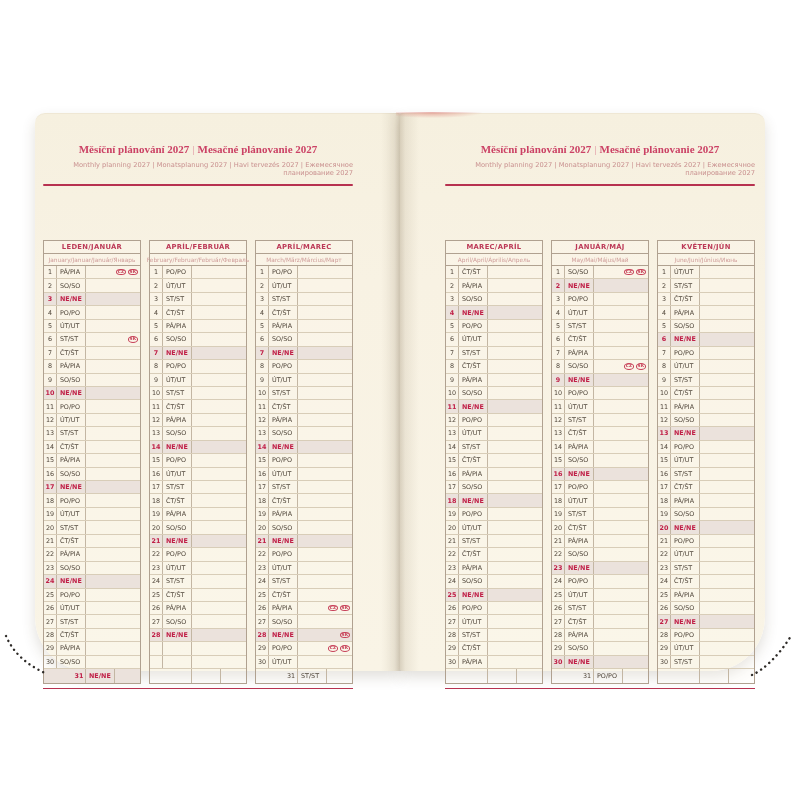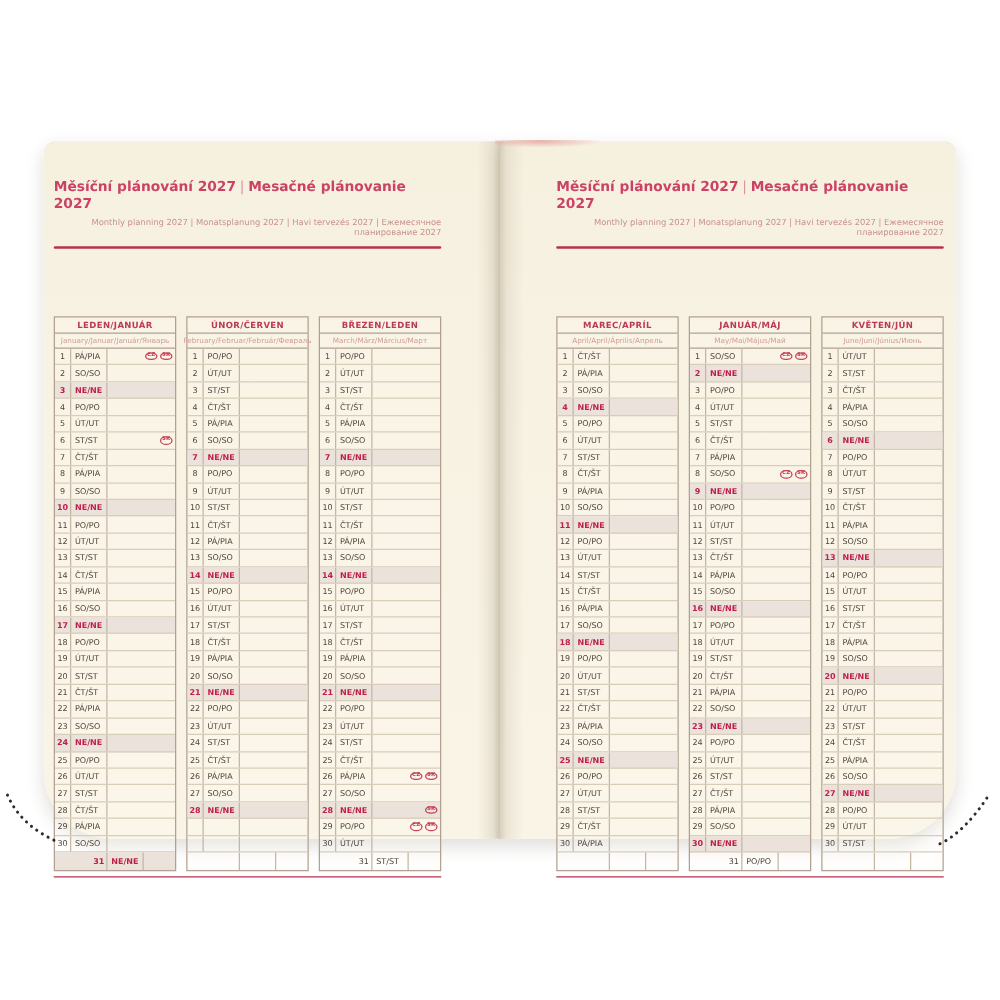--- a/index.html
+++ b/index.html
@@ -14,21 +14,21 @@
 
   .gutter { position: absolute; left: 381px; top: 113px; width: 38px; height: 558px; pointer-events: none;
             background: linear-gradient(to right, rgba(115,95,65,0) 0%, rgba(115,95,65,.10) 36%,
                         rgba(115,95,65,.24) 50%, rgba(115,95,65,.10) 64%, rgba(115,95,65,0) 100%); }
   .spine-tint { position: absolute; left: 396px; top: 112px; width: 86px; height: 6px; pointer-events: none;
             background: radial-gradient(ellipse at 42% 10%, rgba(216,108,100,.5), rgba(216,108,100,0) 72%); }
 
   .content { position: absolute; top: 143px; width: 310px; }
   .content.left { left: 43px; } .content.right { left: 445px; }
 
-  .sp-title { text-align: left; font-size: 11px; font-weight: bold; color: #cb4265; line-height: 13px; }
+  .sp-title { text-align: center; font-size: 11px; font-weight: bold; color: #cb4265; line-height: 13px; font-family: Liberation Serif, serif; }
   .sp-title .sep { color: #e0919f; font-weight: normal; padding: 0 3px; }
   .sp-sub { text-align: right; font-size: 6.7px; color: #c9908f; margin-top: 5px; line-height: 8px; }
   .rule { height: 2px; background: #b73150; margin-top: 7px; border-radius: 1px; }
   .bottom-rule { height: 1.6px; background: #b73150; margin-top: 4px; }
 
   .cols { display: flex; justify-content: space-between; margin-top: 6px; }
   .month { width: 98px; border: 1px solid #b0a190; display: flex; flex-direction: column; background: rgba(255,252,242,.25); margin-top: 48px; }
   .m-head { height: 13px; border-bottom: 1px solid #b0a190; color: #bc3a58; font-weight: bold; font-size: 6.8px;
             display: flex; align-items: center; justify-content: center; letter-spacing: .3px; }
   .m-sub  { height: 12px; border-bottom: 1px solid #b0a190; color: #cf9c99; font-size: 5.8px;
@@ -221,21 +221,21 @@
           <div class="d-day">SO/SO</div>
           <div class="d-note"></div>
         </div>
         <div class="d-row sun">
           <div class="d-num">31</div>
           <div class="d-day">NE/NE</div>
           <div class="d-note"></div>
         </div>
       </div>
     <div class="month">
-        <div class="m-head">ÚNOR/ČERVEN</div>
+        <div class="m-head">APRÍL/FEBRUÁR</div>
         <div class="m-sub">February/Februar/Február/Февраль</div>
         <div class="d-row">
           <div class="d-num">1</div>
           <div class="d-day">PO/PO</div>
           <div class="d-note"></div>
         </div>
         <div class="d-row">
           <div class="d-num">2</div>
           <div class="d-day">ÚT/UT</div>
           <div class="d-note"></div>
@@ -380,21 +380,21 @@
           <div class="d-day"></div>
           <div class="d-note"></div>
         </div>
         <div class="d-row">
           <div class="d-num"></div>
           <div class="d-day"></div>
           <div class="d-note"></div>
         </div>
       </div>
     <div class="month">
-        <div class="m-head">BŘEZEN/LEDEN</div>
+        <div class="m-head">APRÍL/MAREC</div>
         <div class="m-sub">March/März/Március/Март</div>
         <div class="d-row">
           <div class="d-num">1</div>
           <div class="d-day">PO/PO</div>
           <div class="d-note"></div>
         </div>
         <div class="d-row">
           <div class="d-num">2</div>
           <div class="d-day">ÚT/UT</div>
           <div class="d-note"></div>

